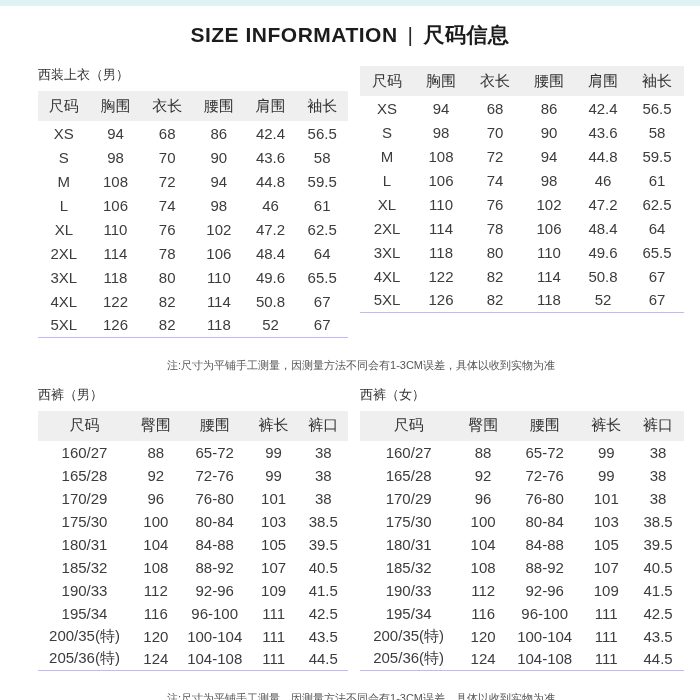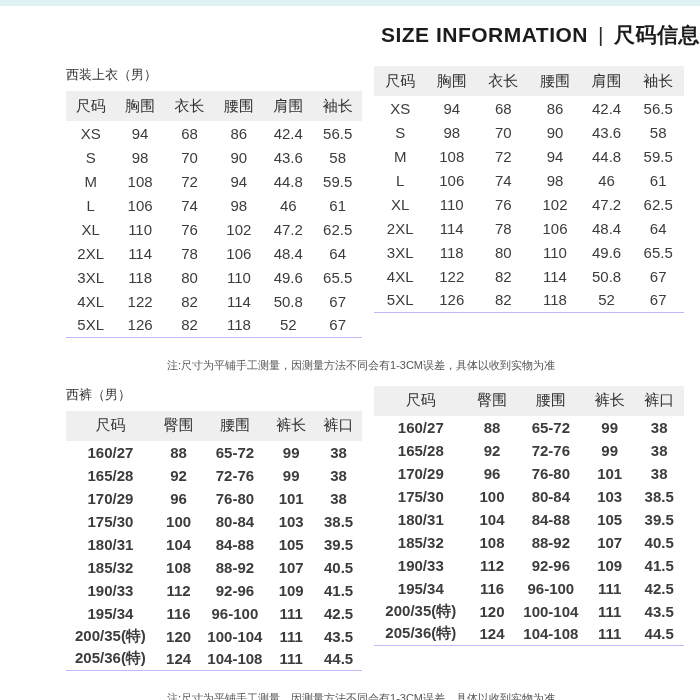--- a/index.html
+++ b/index.html
@@ -1,32 +1,32 @@
 <!DOCTYPE html>
 <html><head>
 <meta charset="utf-8">
 <style>
   * { margin:0; padding:0; box-sizing:border-box; }
   html,body { width:700px; height:700px; background:#ffffff; overflow:hidden;
               font-family:"Liberation Sans","DejaVu Sans",sans-serif; color:#3a3a3a; }
   .top-strip { height:6px; width:100%; background:#dff2f4; }
-  .page-title { text-align:right; margin:15px 0 17px 0; font-size:21px; font-weight:bold;
+  .page-title { text-align:center; margin:15px 0 17px 0; font-size:21px; font-weight:bold;
                 color:#1c1c1c; letter-spacing:0.5px; }
   .page-title .divider { font-weight:normal; color:#2a2a2a; margin:0 10px; }
   .content { padding:0 16px 0 38px; }
-  .tables-row { display:flex; gap:12px;margin-left:28px; }
+  .tables-row { display:flex; gap:12px; }
   .col-l { width:312px; }
   .col-r { width:326px; }
   .section-label { font-size:13px; color:#333; margin-bottom:7px; }
   table { width:100%; border-collapse:collapse; table-layout:fixed; }
   thead tr { background:#efefef; height:30px; }
   th { font-weight:normal; font-size:15px; color:#333; text-align:center; }
   td { font-size:15px; color:#3c3c3c; text-align:center; white-space:nowrap; }
   table.jacket tbody tr { height:24px; }
-  table.pants  tbody tr { height:23px;font-weight:bold; }
+  table.pants  tbody tr { height:23px; }
   table { border-bottom:1px solid #c4b5fd; }
   table.pants col.c-size { width:30%; }
   table.pants col.c-hip  { width:16%; }
   table.pants col.c-waist{ width:22%; }
   table.pants col.c-len  { width:16%; }
   table.pants col.c-open { width:16%; }
   .note { text-align:center; font-size:11px; color:#555; margin-top:20px; }
   .block2 { margin-top:13px; }
 </style>
 </head>
@@ -309,20 +309,21 @@
               <td>205/36(特)</td>
               <td>124</td>
               <td>104-108</td>
               <td>111</td>
               <td>44.5</td>
             </tr>
           </tbody>
         </table>
     </div>
     <div class="col-r">
+      <div class="section-label">西裤（女）</div>
       <table class="pants">
         <colgroup>
             <col class="c-size">
             <col class="c-hip">
             <col class="c-waist">
             <col class="c-len">
             <col class="c-open">
           </colgroup>
       <thead>
             <tr>

